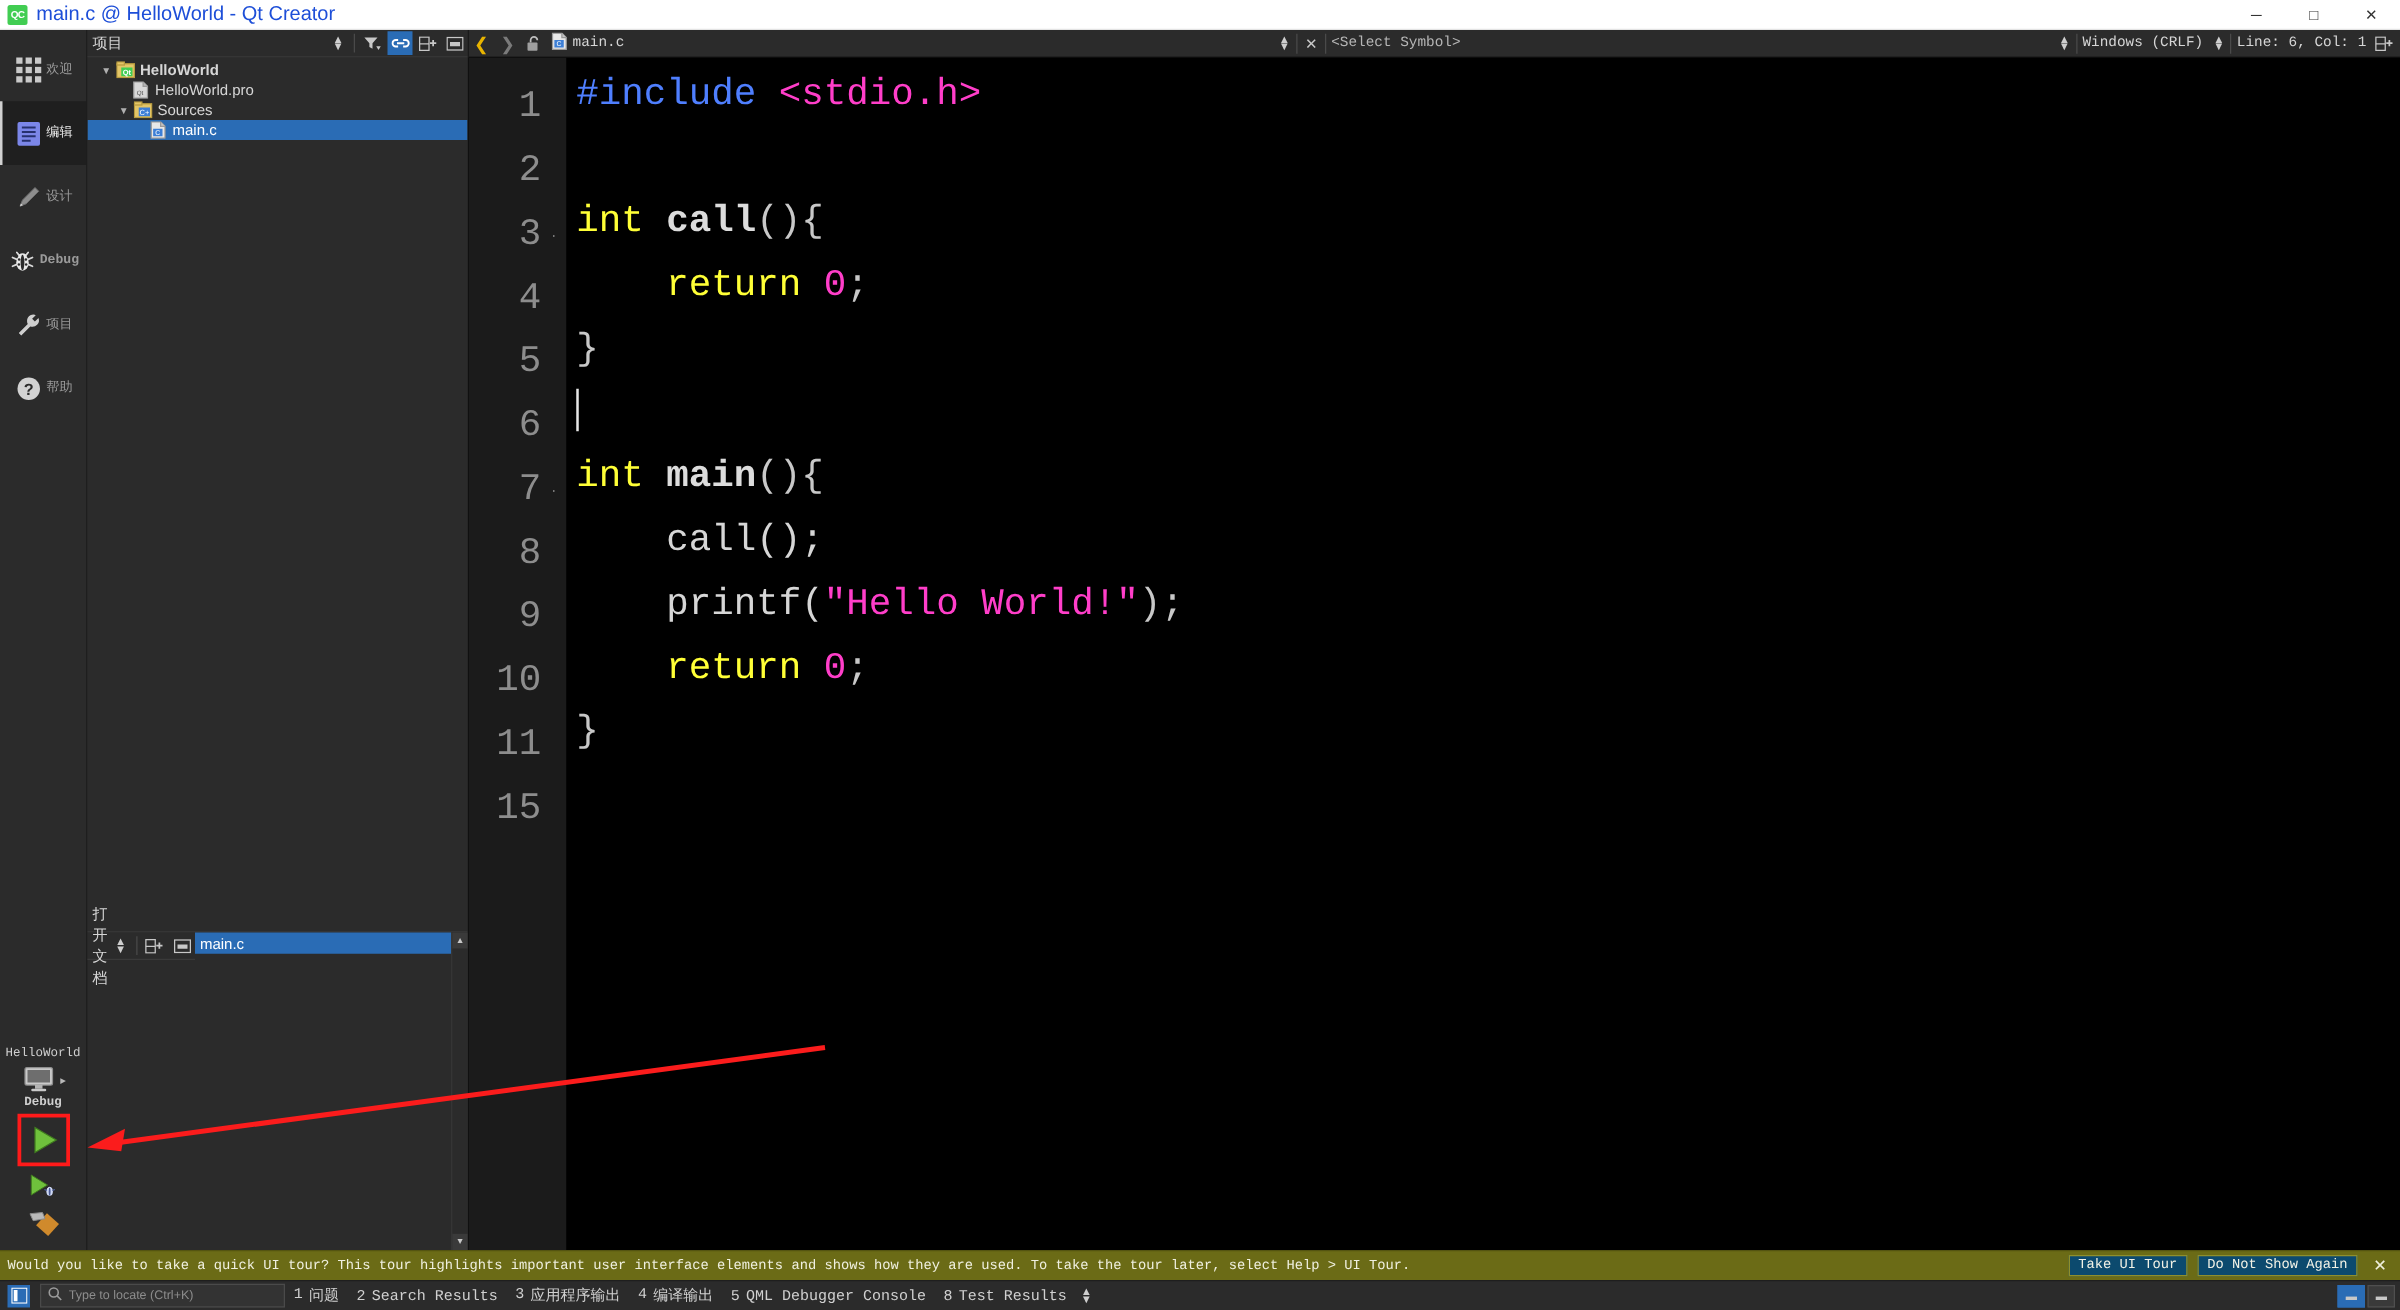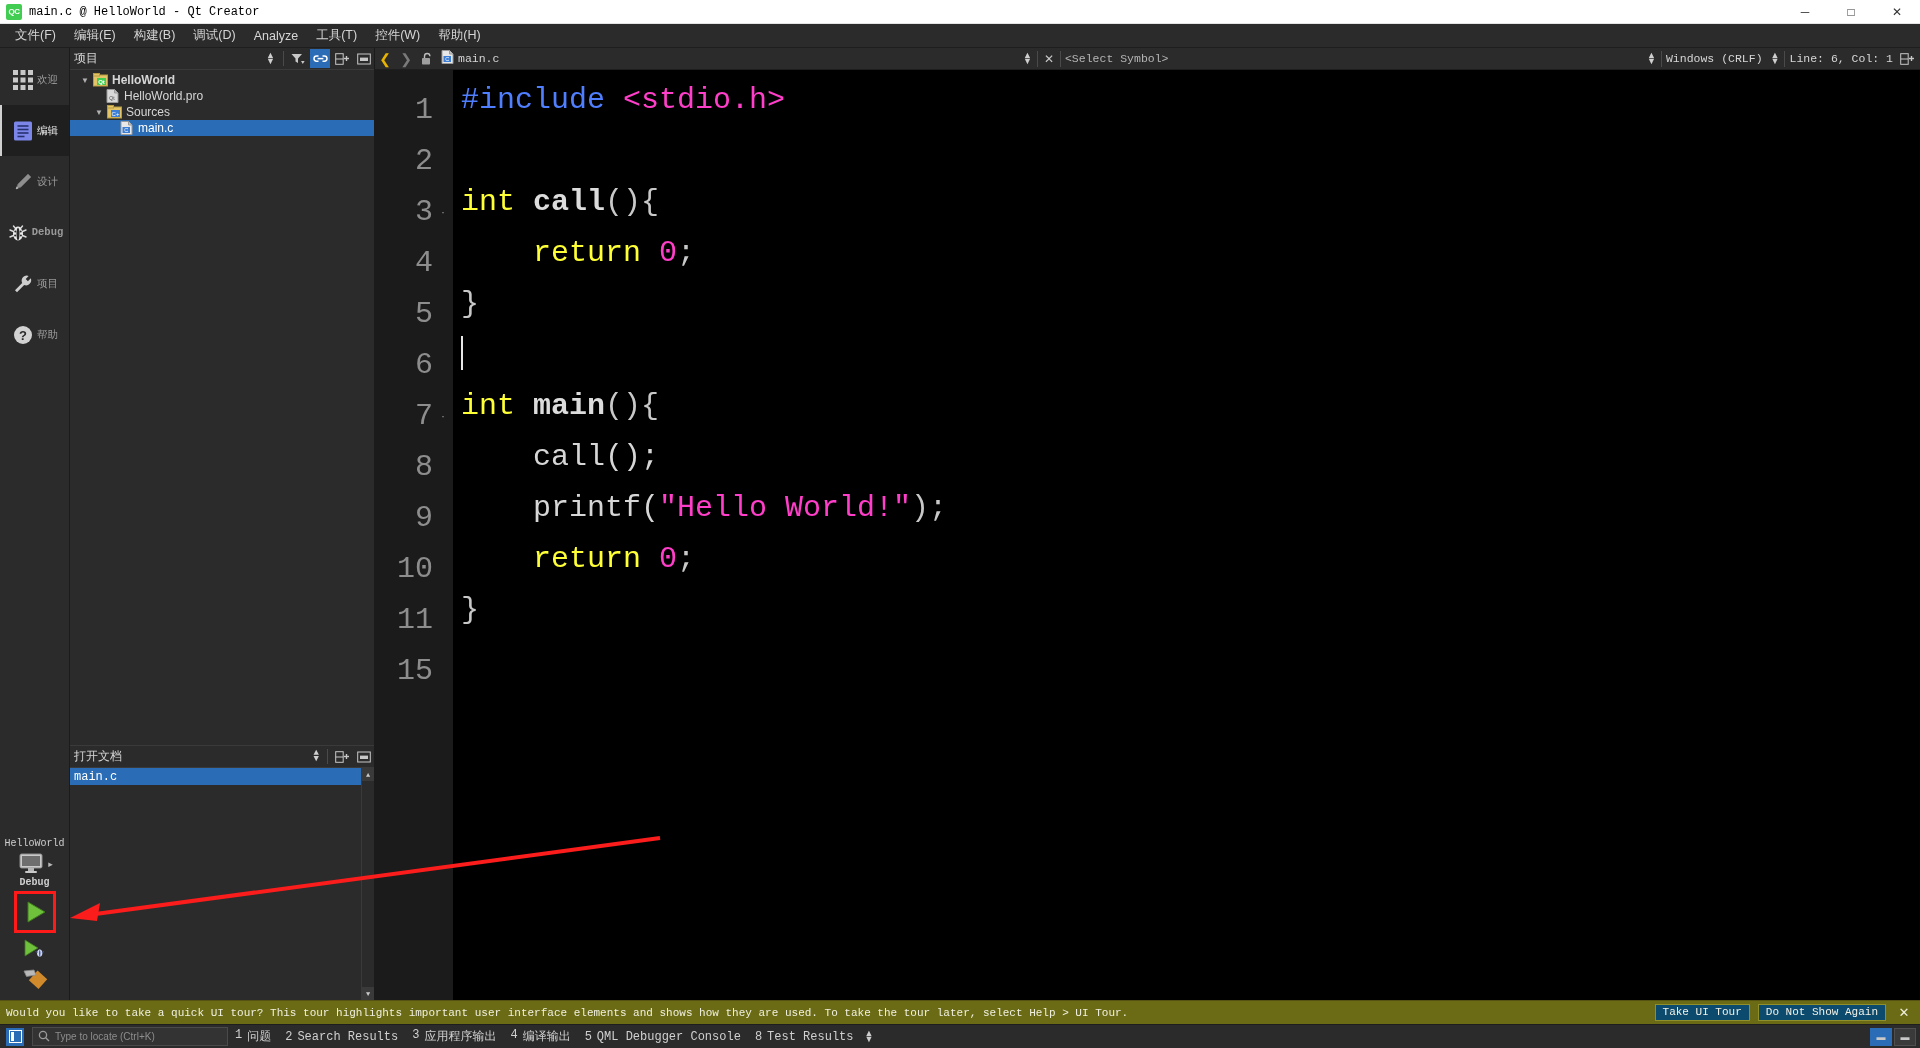--- a/index.html
+++ b/index.html
@@ -16,21 +16,21 @@
   .titlebar {
     height: 24px; background: #ffffff; display: flex; align-items: center;
     flex: 0 0 24px; border-bottom: 1px solid #e4e4e4;
   }
   .tb-icon {
     width: 16px; height: 16px; margin-left: 6px; margin-right: 7px;
     background: #41cd52; border-radius: 2px; color: #fff;
     font-size: 8px; font-weight: bold; font-family:"Liberation Sans",sans-serif;
     display: flex; align-items: center; justify-content: center; letter-spacing: -0.5px;
   }
-  .tb-title { font-size: 12px; color: #000000; flex: 1; font-family: Liberation Mono, monospace; }
+  .tb-title { font-size: 16px; color: #1d4ed8; flex: 1; }
   .tb-btns { display: flex; height: 100%; }
   .tb-btn {
     width: 46px; height: 100%; display: flex; align-items: center; justify-content: center;
     color: #333; font-size: 12px;
   }
 
   
   .menubar {
     height: 24px; flex: 0 0 24px; background: #2b2b2b; display: flex; align-items: center;
     padding-left: 6px; border-bottom: 1px solid #1e1e1e;
@@ -84,21 +84,21 @@
   .dock-btn.on { background: #2a6cb5; }
   .sep { width:1px; height:15px; background:#4a4a4a; margin:0 2px; }
 
   .tree { flex: 1; background: #2b2b2b; overflow: hidden; padding-top: 2px; }
   .tree-row { height: 16px; display: flex; align-items: center; font-size: 12px; color: #d6d6d6; padding-right:4px;}
   .tree-row.sel { background: #2a6cb5; color: #fff; }
   .tw { width: 14px; flex: 0 0 14px; display:flex;align-items:center;justify-content:center; color:#b0b0b0; font-size:8px;}
   .ticon { width: 16px; flex:0 0 16px; height:14px; margin-right: 4px; display:flex;align-items:center;justify-content:center;}
   .tree-row.bold { font-weight: bold; }
 
-  .opendocs { height: 255px; flex: 0 0 255px; display: flex; flex-direction: column; border-top:1px solid #3a3a3a;font-family:Liberation Mono, monospace;}
+  .opendocs { height: 255px; flex: 0 0 255px; display: flex; flex-direction: row; border-top:1px solid #3a3a3a;}
   .od-list { flex: 1; background: #2b2b2b; position: relative; display:flex;}
   .od-inner { flex:1; }
   .od-row { height: 17px; display:flex; align-items:center; font-size:12px; color:#d6d6d6; padding-left:4px;}
   .od-row.sel { background: #2a6cb5; color: #fff; }
   .od-scroll { width: 13px; flex:0 0 13px; background:#2b2b2b; border-left:1px solid #3a3a3a; display:flex;flex-direction:column;}
   .sc-btn{height:13px;display:flex;align-items:center;justify-content:center;color:#c9c9c9;font-size:7px;background:#3a3a3a;}
   .sc-track{flex:1;background:#2b2b2b;}
 
   
   .editor-area { flex: 1; display: flex; flex-direction: column; min-width: 0; background:#000; }
@@ -181,30 +181,20 @@
   <div class="titlebar">
     <div class="tb-icon">QC</div>
     <div class="tb-title">main.c @ HelloWorld - Qt Creator</div>
     <div class="tb-btns">
       <div class="tb-btn">─</div>
       <div class="tb-btn">□</div>
       <div class="tb-btn close">✕</div>
     </div>
   </div>
 
-  <div class="menubar">
-    <div class="menu-item">文件(F)</div>
-    <div class="menu-item">编辑(E)</div>
-    <div class="menu-item">构建(B)</div>
-    <div class="menu-item">调试(D)</div>
-    <div class="menu-item">Analyze</div>
-    <div class="menu-item">工具(T)</div>
-    <div class="menu-item">控件(W)</div>
-    <div class="menu-item">帮助(H)</div>
-  </div>
 
   <div class="body">
 
     <div class="modebar">
       <div class="mode-items">
 
         <div class="mode-item">
           <div class="mode-ico">
             <svg width="22" height="22" viewBox="0 0 22 22">
               <g fill="#c9c9c9">

